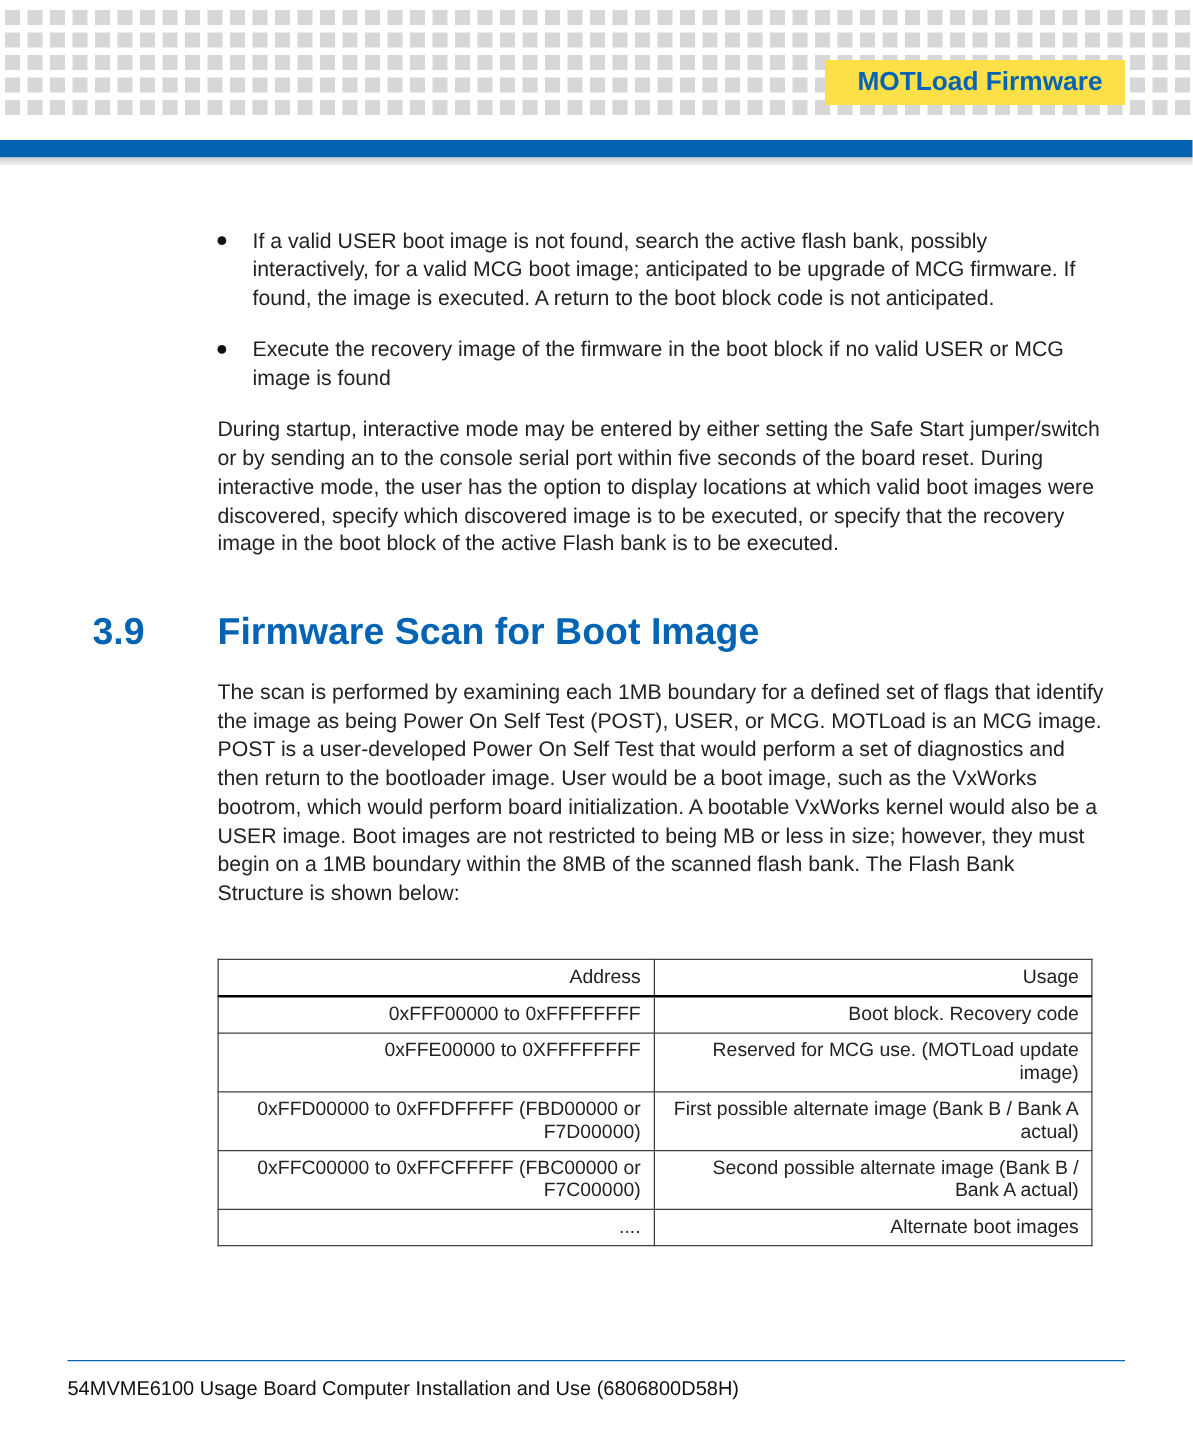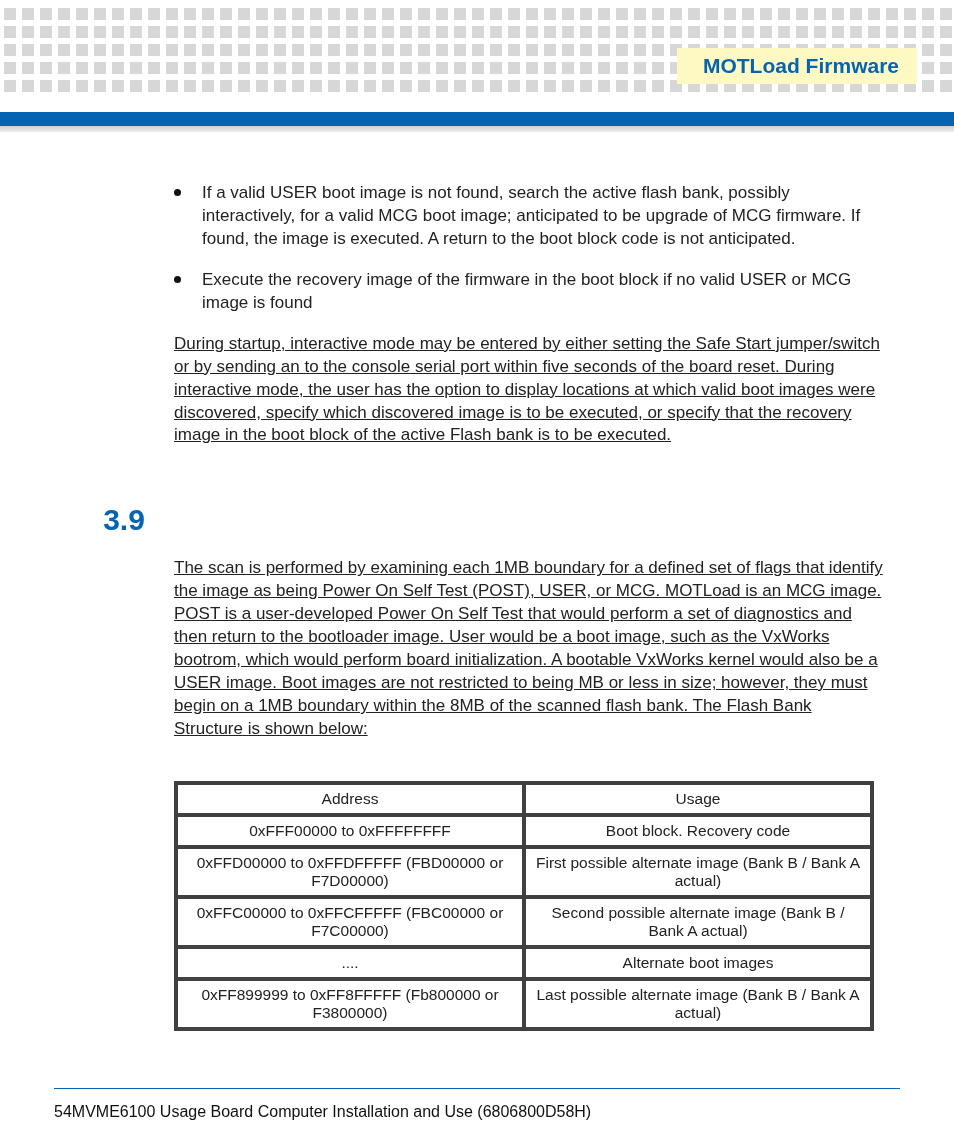--- a/index.html
+++ b/index.html
@@ -21,22 +21,22 @@
   }
   .dot-row { display: flex; gap: 6px; margin-bottom: 6px; justify-content: flex-start; padding-left: 4px;}
   .dot {
     width: 12px; height: 12px;
     background: #d7d7d7;
     flex-shrink: 0;
   }
   .header-title-box {
     position: absolute;
     top: 48px;
-    right: 37px;
-    background: #fef9c3;
+    right: 54px;
+    background: #fde047;
     padding: 6px 18px 6px 26px;
     z-index: 2;
   }
   .header-title {
     color: #0464b3;
     font-weight: 700;
     font-size: 21px;
   }
   .blue-bar {
     position: absolute;
@@ -78,51 +78,49 @@
     top: 7px;
     width: 7px; height: 7px;
     background: #111;
     border-radius: 50%;
   }
   .body-para {
     margin-left: 100px;
     font-size: 17px;
     line-height: 1.35;
     margin-bottom: 18px;
-    text-decoration: underline;
   }
   .section-row {
     display: flex;
     align-items: baseline;
-    margin-top: 56px;
+    margin-top: 42px;
     margin-bottom: 20px;
-    text-align: center;
   }
   .section-num {
     width: 100px;
     color: #0464b3;
     font-weight: 700;
     font-size: 30px;
   }
   .section-title {
     color: #0464b3;
     font-weight: 700;
     font-size: 30px;
   }
   table.flash {
     margin-left: 100px;
     border-collapse: collapse;
     width: 700px;
     margin-top: 40px;
     font-size: 15.5px;
   }
   table.flash th, table.flash td {
-    border: 4px solid #404040;
+    border: 1px solid #404040;
     padding: 5px 10px;
-    text-align: center;
+    text-align: right;
     vertical-align: top;
     font-weight: 400;
   }
   table.flash thead th {
     border-bottom: 2.5px solid #000;
   }
   .footer-rule {
     position: absolute;
     left: 54px;
     width: 846px;
@@ -433,52 +431,53 @@
 
   <ul class="bullet-list">
     <li>If a valid USER boot image is not found, search the active flash bank, possibly interactively, for a valid MCG boot image; anticipated to be upgrade of MCG firmware. If found, the image is executed. A return to the boot block code is not anticipated.</li>
     <li>Execute the recovery image of the firmware in the boot block if no valid USER or MCG image is found</li>
   </ul>
 
   <p class="body-para">During startup, interactive mode may be entered by either setting the Safe Start jumper/switch or by sending an                  to the console serial port within five seconds of the board reset. During interactive mode, the user has the option to display locations at which valid boot images were discovered, specify which discovered image is to be executed, or specify that the recovery image in the boot block of the active Flash bank is to be executed.</p>
 
   <div class="section-row">
     <div class="section-num">3.9</div>
+    <div class="section-title">Firmware Scan for Boot Image</div>
   </div>
 
   <p class="body-para">The scan is performed by examining each 1MB boundary for a defined set of flags that identify the image as being Power On Self Test (POST), USER, or MCG. MOTLoad is an MCG image. POST is a user-developed Power On Self Test that would perform a set of diagnostics and then return to the bootloader image. User would be a boot image, such as the VxWorks bootrom, which would perform board initialization. A bootable VxWorks kernel would also be a USER image. Boot images are not restricted to being MB or less in size; however, they must begin on a 1MB boundary within the 8MB of the scanned flash bank. The Flash Bank Structure is shown below:</p>
 
   <table class="flash">
     <thead>
       <tr>
         <th>Address</th>
         <th>Usage</th>
       </tr>
     </thead>
     <tbody id="tbody">
         <tr>
           <td>0xFFF00000 to 0xFFFFFFFF</td>
           <td>Boot block. Recovery code</td>
         </tr>
         <tr>
+          <td>0xFFE00000 to 0XFFFFFFFF</td>
+          <td>Reserved for MCG use. (MOTLoad update image)</td>
+        </tr>
+        <tr>
           <td>0xFFD00000 to 0xFFDFFFFF (FBD00000 or F7D00000)</td>
           <td>First possible alternate image (Bank B / Bank A actual)</td>
         </tr>
         <tr>
           <td>0xFFC00000 to 0xFFCFFFFF (FBC00000 or F7C00000)</td>
           <td>Second possible alternate image (Bank B / Bank A actual)</td>
         </tr>
         <tr>
           <td>....</td>
           <td>Alternate boot images</td>
         </tr>
-        <tr>
-          <td>0xFF899999 to 0xFF8FFFFF (Fb800000 or F3800000)</td>
-          <td>Last possible alternate image (Bank B / Bank A actual)</td>
-        </tr>
       </tbody>
   </table>
 
 </div>
 
 <div class="footer-rule"></div>
 <div class="footer">
   <span>54</span>
   <span>MVME6100 Usage Board Computer Installation and Use (6806800D58H)</span>
 </div>

